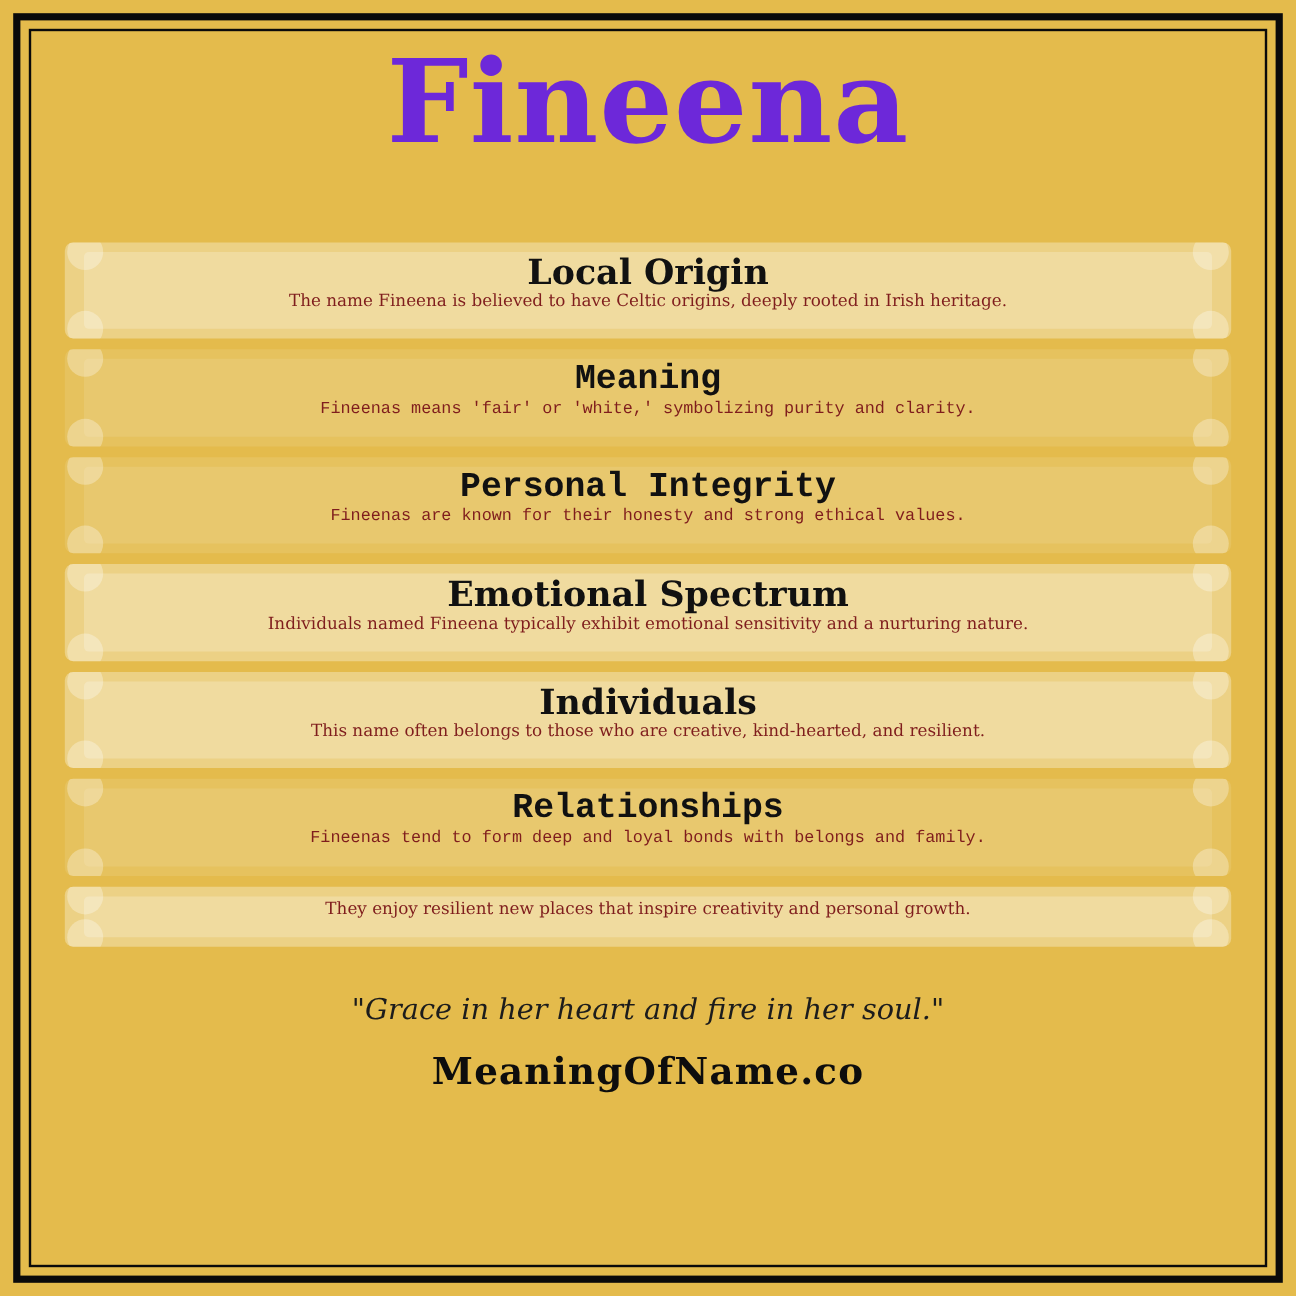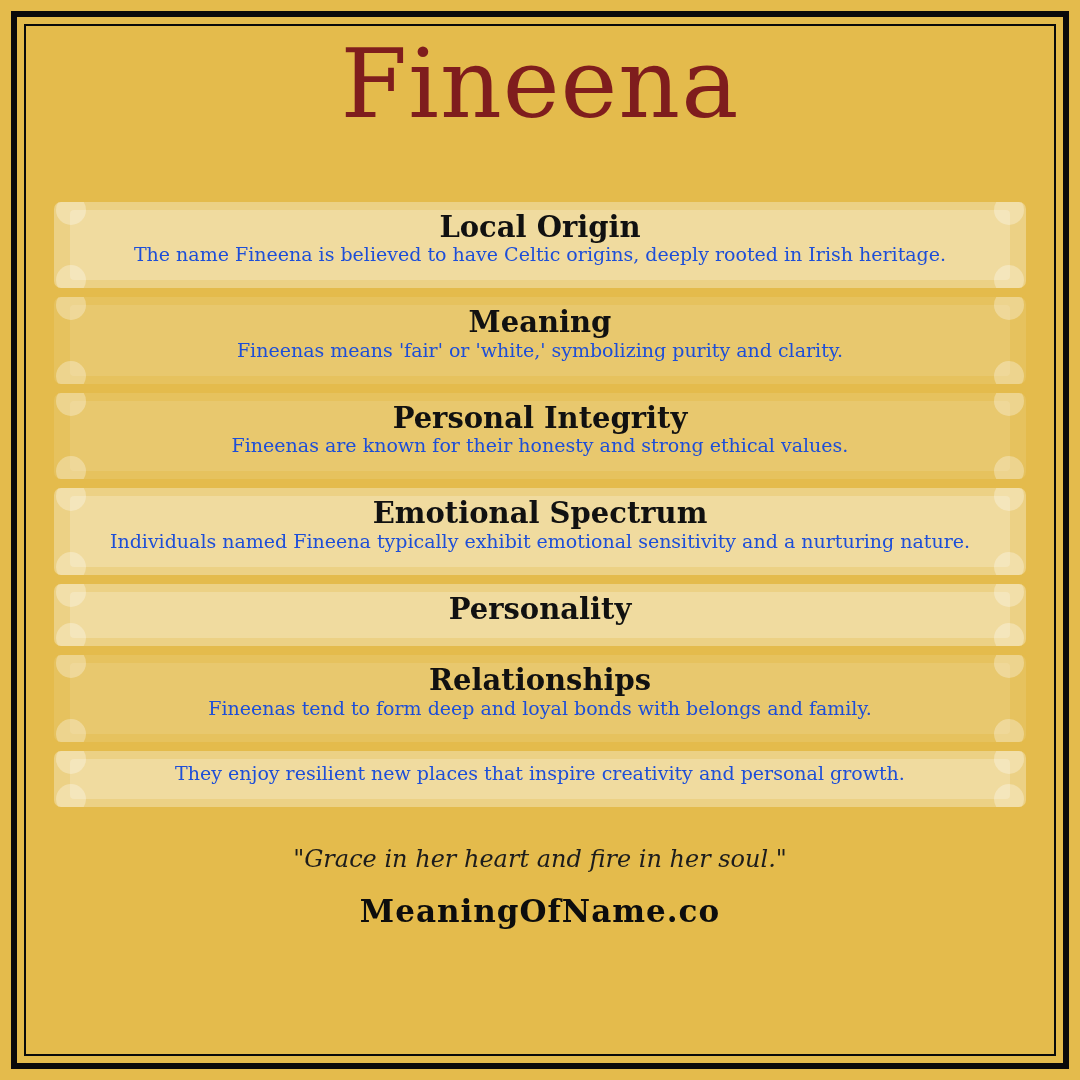--- a/index.html
+++ b/index.html
@@ -31,57 +31,57 @@
     position: relative;
     width: 100%;
     height: 100%;
     text-align: center;
   }
   .page-title {
     margin: 0;
     padding-top: 32px;
     font-size: 96px;
     line-height: 1.1;
-    font-weight: 400;
+    font-weight: 700;
     letter-spacing: 1px;
-    color: #7f1d1d;
+    color: #6d28d9;
   }
   .cards {
     display: flex;
     flex-direction: column;
     gap: 9px;
     width: 972px;
     margin: 64px auto 0 auto;
   }
   .card {
     position: relative;
     border-radius: 7px;
     padding: 8px 16px;
     overflow: hidden;
   }
   .card.tint-strong { background: rgba(255, 255, 255, 0.32); }
-  .card.tint-light  { background: rgba(255, 255, 255, 0.10); }
+  .card.tint-light  { background: rgba(255, 255, 255, 0.10); font-family: Liberation Mono, monospace; }
   .card-inner {
     border-radius: 4px;
     padding: 2px 24px 14px 24px;
   }
   .card.tint-strong .card-inner { background: rgba(255, 255, 255, 0.22); }
   .card.tint-light  .card-inner { background: rgba(255, 255, 255, 0.10); }
   .card-heading {
     margin: 0;
     font-size: 29px;
     line-height: 1.05;
     font-weight: 700;
     color: #111111;
   }
   .card-body {
     margin: 1px 0 0 0;
-    font-size: 19px;
+    font-size: 14px;
     line-height: 1.22;
-    color: #1d4ed8;
+    color: #7f1d1d;
   }
   .rivet {
     position: absolute;
     width: 30px;
     height: 30px;
     border-radius: 50%;
     background: rgba(255, 255, 255, 0.30);
   }
   .rivet.tl { top: -7px; left: 2px; }
   .rivet.tr { top: -7px; right: 2px; }
@@ -156,21 +156,22 @@
         <p class="card-body">Individuals named Fineena typically exhibit emotional sensitivity and a nurturing nature.</p>
       </div>
     </section>
 
     <section class="card tint-strong">
       <span class="rivet tl"></span>
       <span class="rivet tr"></span>
       <span class="rivet bl"></span>
       <span class="rivet br"></span>
       <div class="card-inner">
-        <h2 class="card-heading">Personality</h2>
+        <h2 class="card-heading">Individuals</h2>
+        <p class="card-body">This name often belongs to those who are creative, kind-hearted, and resilient.</p>
       </div>
     </section>
 
     <section class="card tint-light">
       <span class="rivet tl"></span>
       <span class="rivet tr"></span>
       <span class="rivet bl"></span>
       <span class="rivet br"></span>
       <div class="card-inner">
         <h2 class="card-heading">Relationships</h2>

